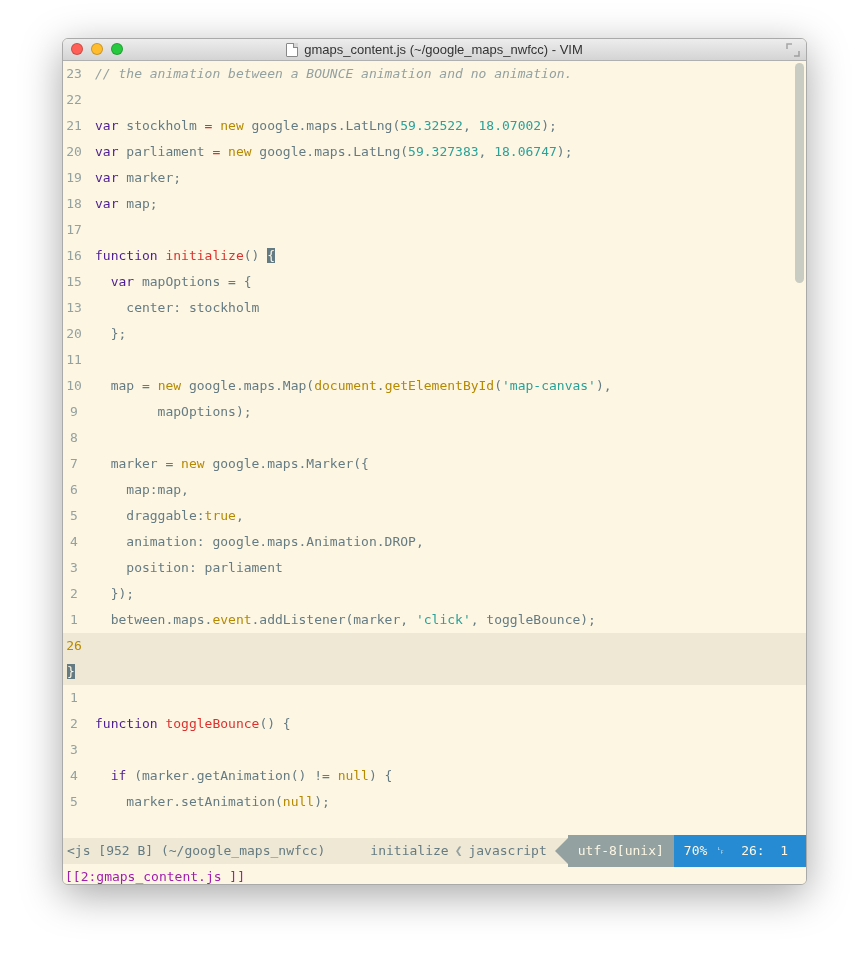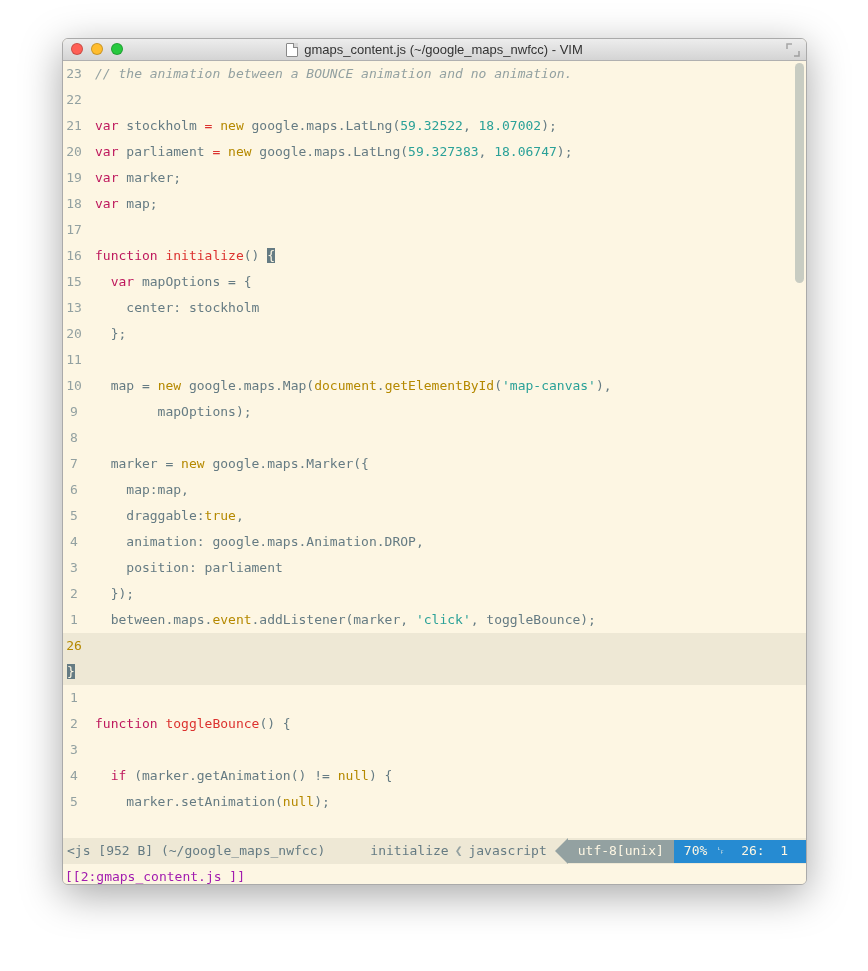--- a/index.html
+++ b/index.html
@@ -44,21 +44,21 @@
   overflow: hidden;
 }
 .code-lines { padding-left: 0; }
 .line { display: flex; white-space: pre; }
 .ln { width: 28px; text-align: center; padding-right: 6px; color: #93a1a1; flex-shrink:0; user-select: none; }
 .ln.current { color: #b58900; background: #eee8d5; font-weight: 500; }
 .code { padding-left: 4px; flex:1; color: #657b83; }
 .line.current { background: #eee8d5; flex-direction: column; }
 .line.current .code { color: #657b83; }
 
-.kw { color: #be185d; }
+.kw { color: #4c1d95; }
 .kw2 { color: #b58900; }
 .fn-name { color: #dc322f; }
 .num { color: #2aa198; }
 .punct { color: #dc322f; }
 .str { color: #2aa198; }
 .const { color: #b58900; }
 .call { color: #b58900; }
 .bool { color: #b58900; }
 .comment { color: #93a1a1; font-style: italic; }
 
@@ -77,21 +77,21 @@
 }
 .status-row1 {
   display: flex; align-items: center; height: 26px;
   background: #eee8d5; color: #657b83;
   position: relative;
 }
 .status-row1 .left { padding-left: 4px; }
 .status-row1 .mid { margin-left: auto; display:flex; align-items:center; }
 .pl-seg {
   background: #93a1a1; color: #fdf6e3; padding: 0 10px;
-  position: relative; height: 23px; display:flex; align-items:center;
+  position: relative; height: 32px; display:flex; align-items:center;
 }
 .pl-seg.blue { background: #268bd2; color: #fdf6e3; }
 .pl-arrow-l { width:0; height:0; border-top:13px solid transparent; border-bottom:13px solid transparent; }
 .arrow-into-gray { border-right: 13px solid #93a1a1; }
 .fn-ind { color: #657b83; padding-right: 8px; display:flex; align-items:center; gap:6px; }
 .js-arrow { color: #93a1a1; }
 
 .status-row2 { height: 20px; color: #a21caf; padding-left: 2px; background: #fdf6e3; }
 </style>
 </head>

